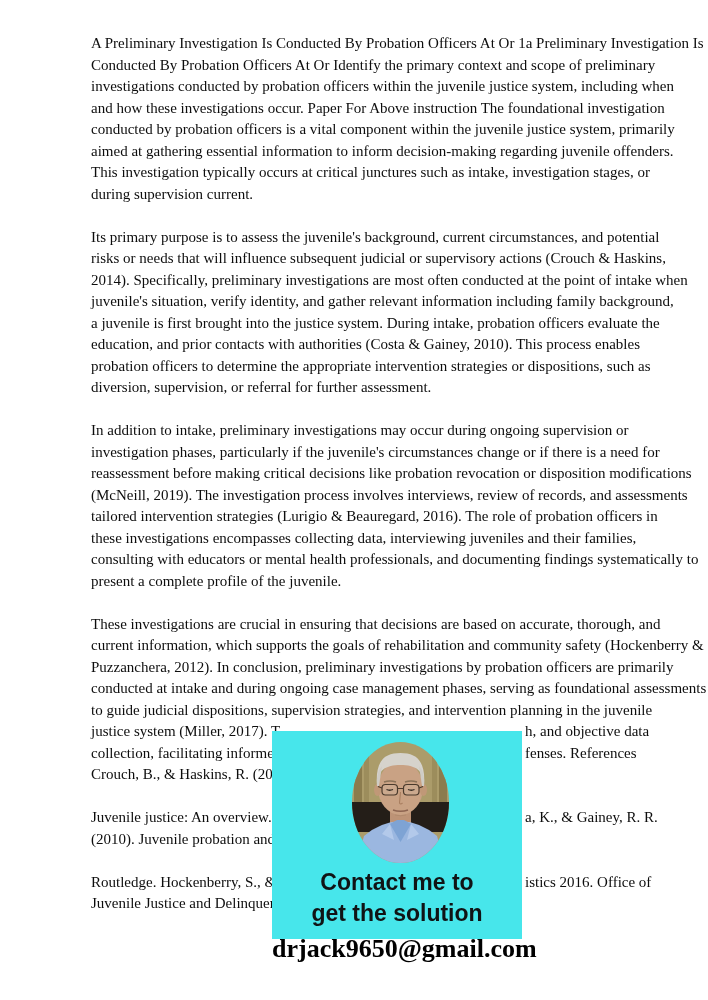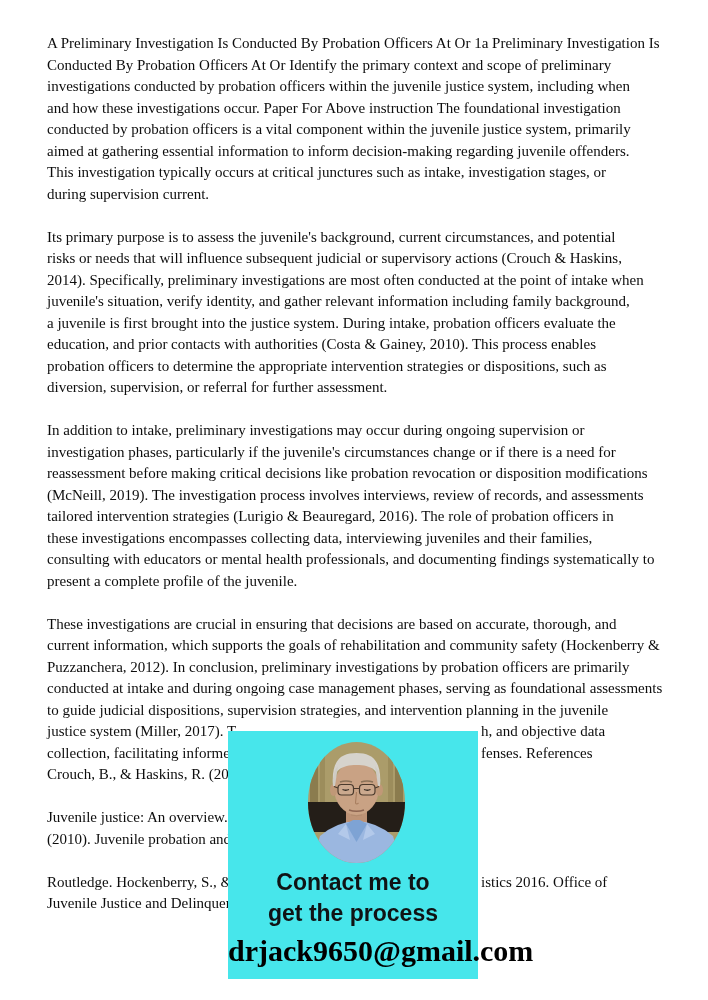--- a/index.html
+++ b/index.html
@@ -3,37 +3,37 @@
 <meta charset="utf-8">
 <style>
   html, body { margin: 0; padding: 0; }
   body {
     width: 708px; height: 1000px;
     background: #ffffff;
     font-family: "Liberation Serif", serif;
     position: relative;
     overflow: hidden;
   }
-  .page { position: absolute; inset: 0; background: #ffffff; }
+  .page { position: absolute; inset: 0; background: #ffffff; margin-left: 44px; }
 
   
   .doc {
     position: absolute;
     left: 47px; top: 33px; width: 614px;
     font-size: 15px; line-height: 21.5px;
     color: #0d0d0d;
   }
   .paragraph { margin: 0 0 21.5px 0; }
   .line { position: relative; height: 21.5px; white-space: nowrap; }
   .frag-right { position: absolute; left: 434px; top: 0; white-space: nowrap; }
 
   
   .overlay {
     position: absolute;
-    left: 228px; top: 731px; width: 250px; height: 248px;
+    left: 228px; top: 731px; width: 250px; height: 208px;
     background: #47e6eb;
     z-index: 5;
   }
   .photo {
     position: absolute;
     left: 80px; top: 11px; width: 97px; height: 121px;
     border-radius: 50%;
     overflow: hidden;
   }
   .photo svg { display: block; width: 100%; height: 100%; }
@@ -43,21 +43,21 @@
     font-family: "Liberation Sans", sans-serif;
     font-weight: 700;
     font-size: 23px; line-height: 31px;
     color: #101315;
   }
   .email {
     position: absolute; top: 203px; left: 0; right: 0;
     text-align: center;
     font-family: "Liberation Serif", serif;
     font-weight: 700;
-    font-size: 30px;
+    font-size: 26px;
     color: #000000;
   }
 </style>
 </head>
 <body>
 
 <div class="page">
 
   <div class="doc" id="doc">
       <div class="paragraph">
@@ -94,21 +94,21 @@
         <div class="line">These investigations are crucial in ensuring that decisions are based on accurate, thorough, and</div>
         <div class="line">current information, which supports the goals of rehabilitation and community safety (Hockenberry &amp;</div>
         <div class="line">Puzzanchera, 2012). In conclusion, preliminary investigations by probation officers are primarily</div>
         <div class="line">conducted at intake and during ongoing case management phases, serving as foundational assessments</div>
         <div class="line">to guide judicial dispositions, supervision strategies, and intervention planning in the juvenile</div>
         <div class="line"><span class="frag-left">justice system (Miller, 2017). T</span><span class="frag-right">h, and objective data</span></div>
         <div class="line"><span class="frag-left">collection, facilitating informed</span><span class="frag-right">fenses. References</span></div>
         <div class="line"><span class="frag-left">Crouch, B., &amp; Haskins, R. (2014</span></div>
       </div>
       <div class="paragraph">
-        <div class="line"><span class="frag-left">Juvenile justice: An overview. J</span></div>
+        <div class="line"><span class="frag-left">Juvenile justice: An overview. J</span><span class="frag-right">a, K., &amp; Gainey, R. R.</span></div>
         <div class="line"><span class="frag-left">(2010). Juvenile probation and c</span></div>
       </div>
       <div class="paragraph">
         <div class="line"><span class="frag-left">Routledge. Hockenberry, S., &amp; P</span><span class="frag-right">istics 2016. Office of</span></div>
         <div class="line"><span class="frag-left">Juvenile Justice and Delinquenc</span></div>
       </div>
     </div>
 
   <div class="overlay" style="background: rgb(71, 230, 235);">
     <div class="photo">
@@ -150,18 +150,18 @@
         <path d="M56,47.5 Q59.5,49 62.5,47.5" stroke="#332a22" stroke-width="1.3" fill="none"></path>
 
         <path d="M48.5,50 L47.5,61 Q48.5,63 50.5,61" stroke="#a87e5f" stroke-width="1.1" fill="none"></path>
 
         <path d="M41,68 Q48.5,70.5 56,68" stroke="#8d6450" stroke-width="1.4" fill="none"></path>
         <path d="M43,73 Q48.5,74.5 54,73" stroke="#b08a6c" stroke-width="0.9" fill="none"></path>
       </svg>
     </div>
     <div class="headline" style="color: rgb(16, 19, 21);">
       <div>Contact me to</div>
-      <div>get the process</div>
+      <div>get the solution</div>
     </div>
     <div class="email">drjack9650@gmail.com</div>
   </div>
 
 </div>
 
 </body></html>

